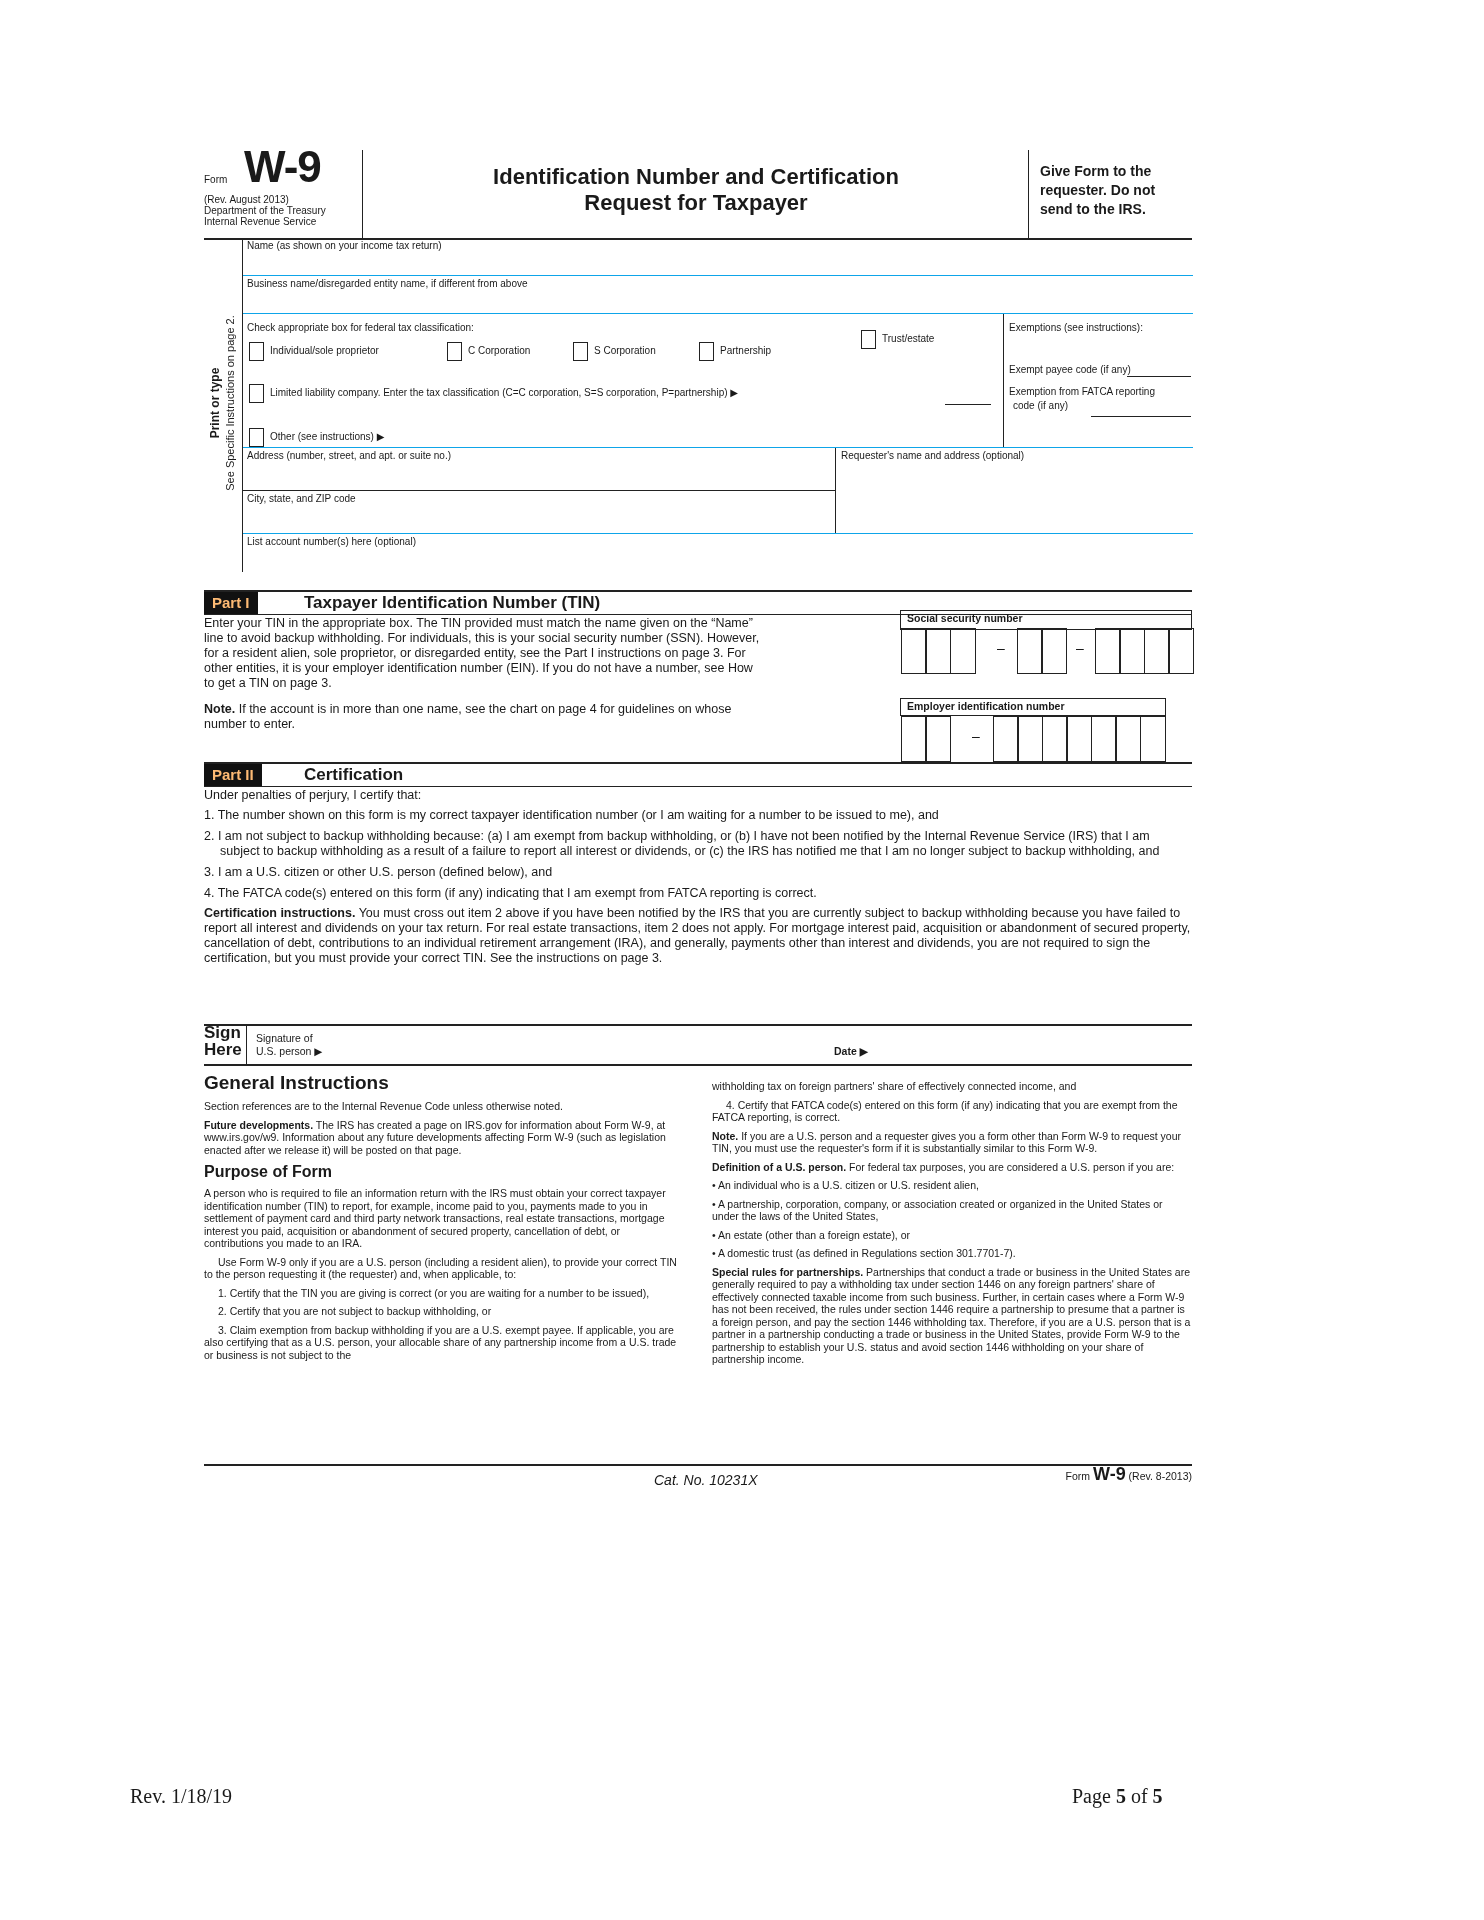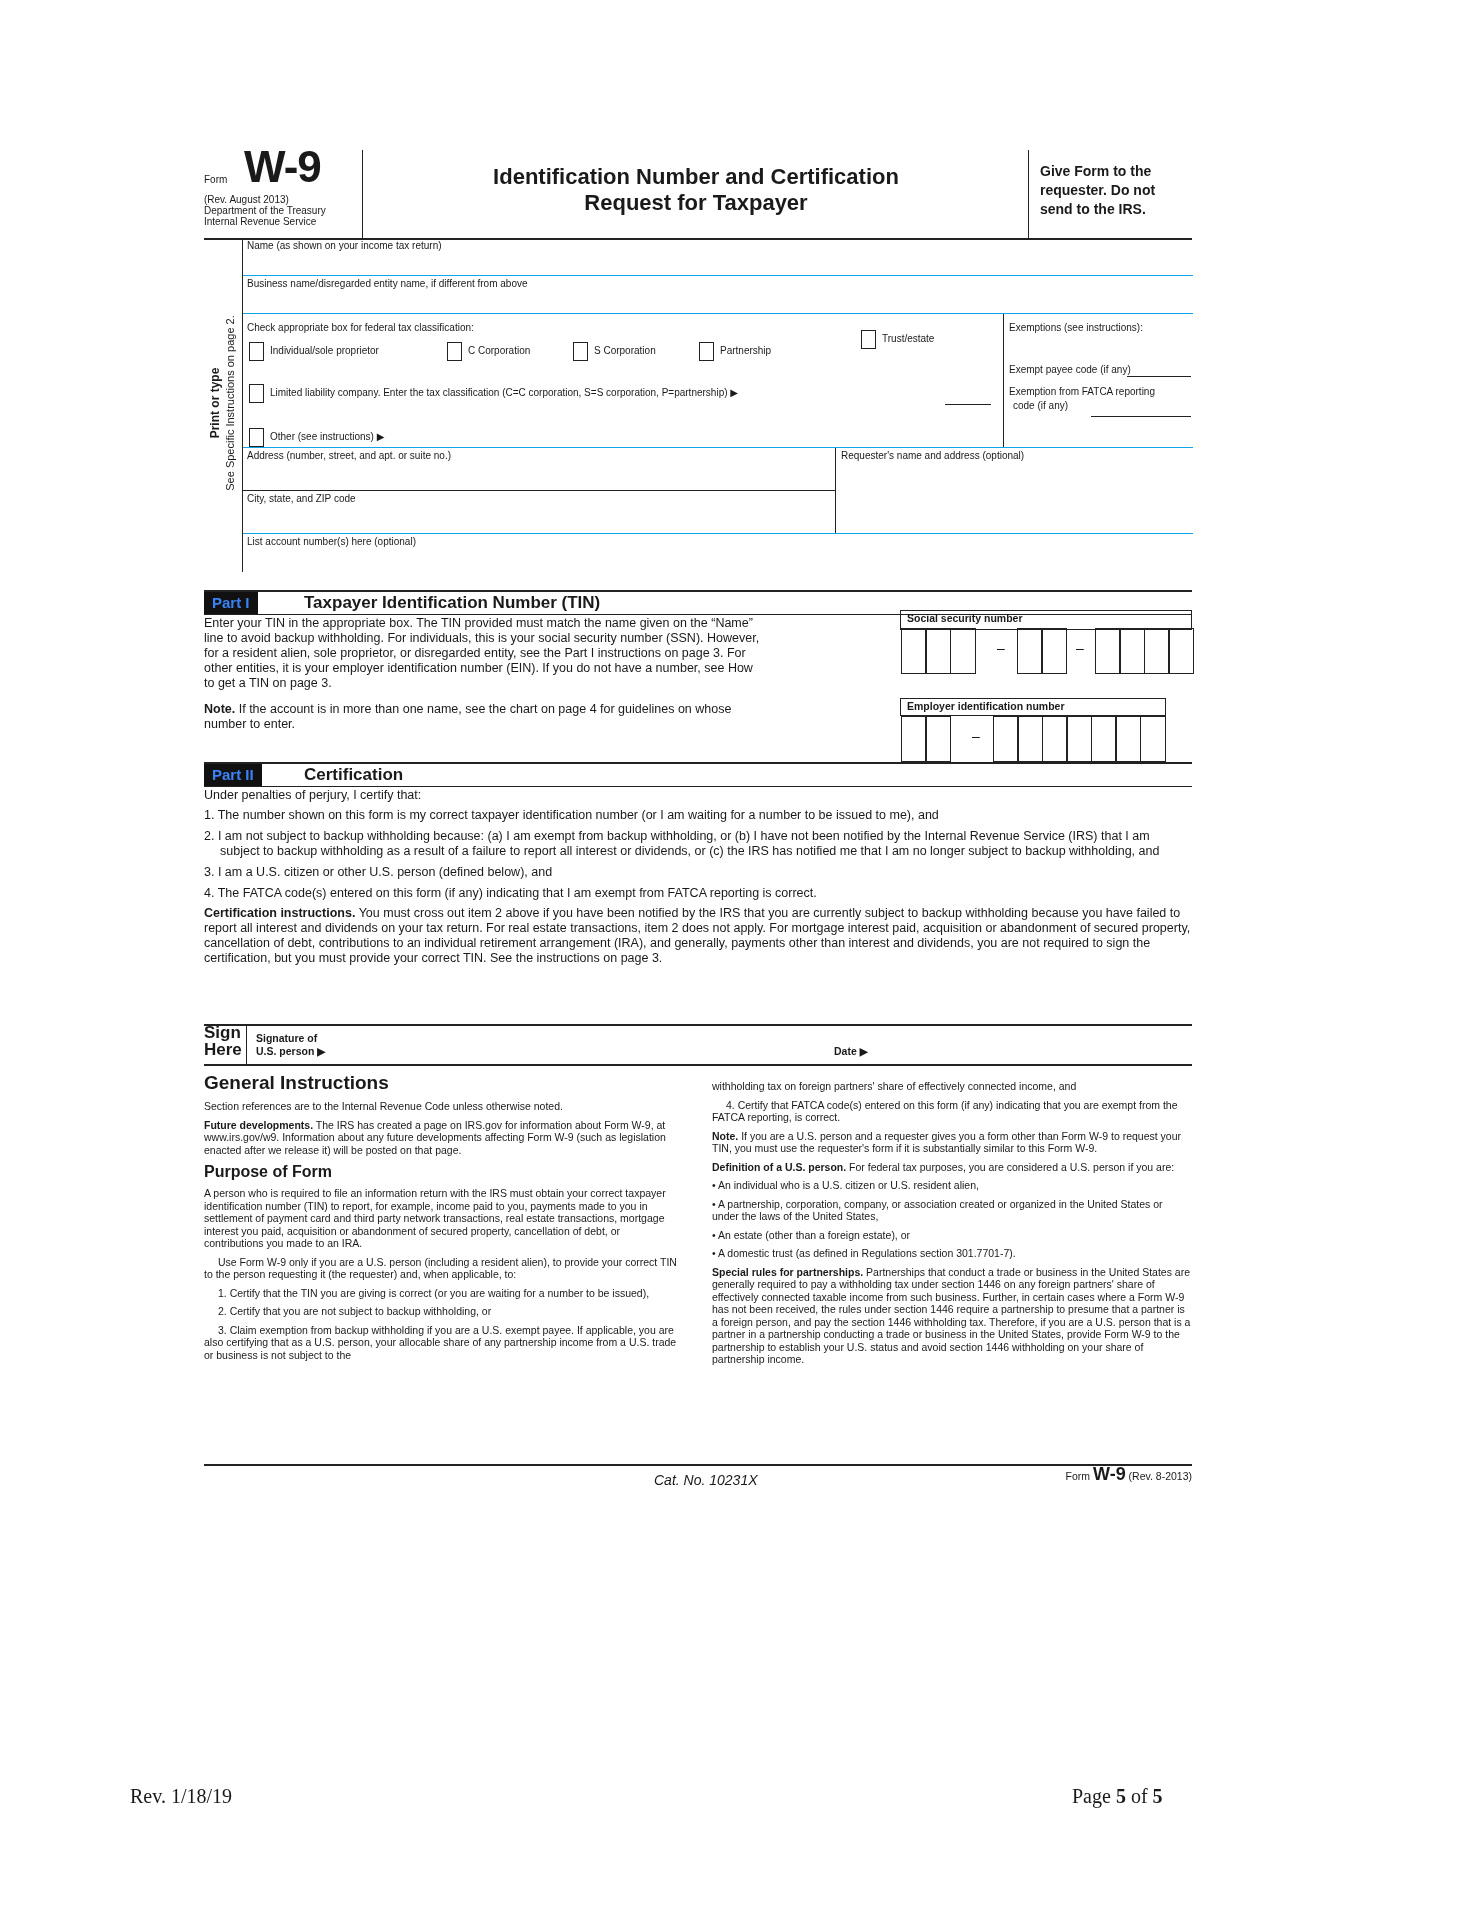--- a/index.html
+++ b/index.html
@@ -16,21 +16,21 @@
   .hdr .give{position:absolute;left:836px;top:14px;font-size:14px;font-weight:bold;line-height:19px;}
   .side{position:absolute;left:0;top:90px;width:38px;height:330px;}
   .side .txt{position:absolute;left:-146px;top:150px;width:330px;transform:rotate(-90deg);text-align:center;font-size:12px;font-weight:bold;line-height:15px;}
   .side .txt span{display:block;}
   .fields{position:absolute;left:38px;top:90px;width:950px;border-left:1px solid #222;}
   .row{position:relative;border-bottom:1px solid #0ea5e9;box-sizing:border-box;}
   .lbl{font-size:10px;position:absolute;left:4px;top:2px;}
   .cbx{display:inline-block;width:13px;height:17px;border:1.5px solid #222;vertical-align:middle;margin-right:6px;}
   .opt{position:absolute;font-size:10px;white-space:nowrap;}
   .part-hdr{position:absolute;left:0;width:988px;height:22px;border-bottom:1px solid #222;border-top:2px solid #222;}
-  .part-tag{position:absolute;left:0;top:0;background:#111;color:#3b82f6;font-weight:bold;font-size:15px;padding:1px 8px;height:20px;line-height:20px;}
+  .part-tag{position:absolute;left:0;top:0;background:#111;color:#fdba74;font-weight:bold;font-size:15px;padding:1px 8px;height:20px;line-height:20px;}
   .part-title{position:absolute;left:100px;top:0;font-weight:bold;font-size:17px;line-height:22px;}
   .p{font-size:12.5px;line-height:15px;}
   .tinbox{position:absolute;border:1.5px solid #222;box-sizing:border-box;}
   .tinlbl{position:absolute;font-size:10.5px;font-weight:bold;left:6px;top:1px;}
   .cells{position:absolute;display:flex;}
   .cell{width:26px;height:46px;border:1.5px solid #222;box-sizing:border-box;margin-left:-1.5px;}
   .dash{position:absolute;font-size:14px;}
   .col{position:absolute;font-size:10.5px;line-height:12.5px;}
   .col p{margin:0 0 6px 0;}
   .col h2{margin:0 0 6px 0;font-size:19px;line-height:22px;}
@@ -171,21 +171,21 @@
     <div style="margin-bottom:5px;">4.  The FATCA code(s) entered on this form (if any) indicating that I am exempt from FATCA reporting is correct.</div>
     <div><b>Certification instructions.</b><span> You must cross out item 2 above if you have been notified by the IRS that you are currently subject to backup withholding because you have failed to report all interest and dividends on your tax return. For real estate transactions, item 2 does not apply. For mortgage interest paid, acquisition or abandonment of secured property, cancellation of debt, contributions to an individual retirement arrangement (IRA), and generally, payments other than interest and dividends, you are not required to sign the certification, but you must provide your correct TIN. See the instructions on page 3.</span></div>
   </div>
 
   <div class="abs" style="left:0;top:876px;width:988px;height:38px;border-top:2px solid #222;border-bottom:2px solid #222;">
     <div class="abs" style="left:0;top:-2px;font-size:17px;font-weight:bold;line-height:17px;">
       <div>Sign</div>
       <div>Here</div>
     </div>
     <div class="abs" style="left:42px;top:0;width:1px;height:38px;background:#222;"></div>
-    <div class="abs" style="left:52px;top:6px;font-size:10.5px;font-weight:bold;line-height:13px;">
+    <div class="abs" style="left:52px;top:6px;font-size:10.5px;font-weight:normal;line-height:13px;">
       <div>Signature of</div>
       <div>U.S. person ▶</div>
     </div>
     <div class="abs" style="left:140px;top:2px;width:480px;height:34px;"></div>
     <div class="abs" style="left:630px;top:19px;font-size:10.5px;font-weight:bold;">Date ▶</div>
     <div class="abs" style="left:680px;top:2px;width:300px;height:34px;"></div>
   </div>
 
   <div class="col" style="left:0;top:924px;width:478px;">
     <h2>General Instructions</h2>

